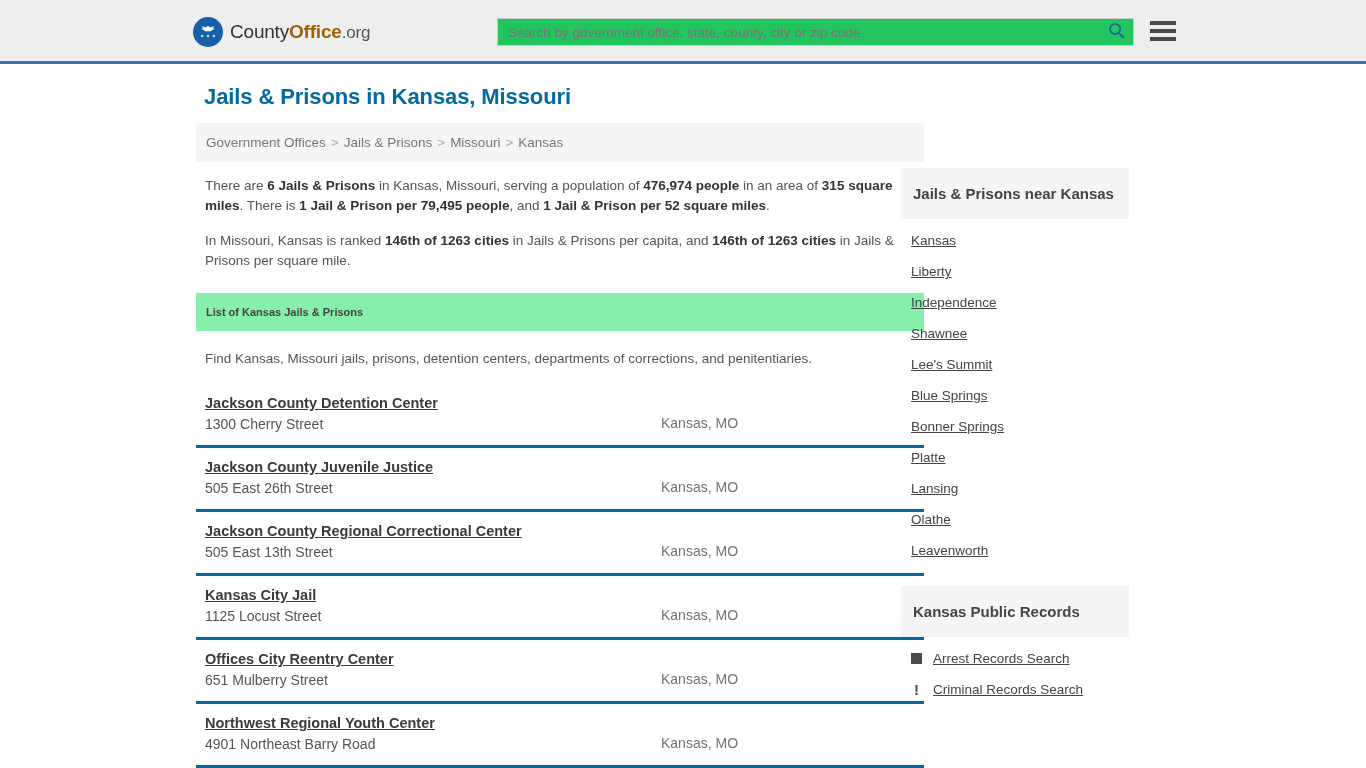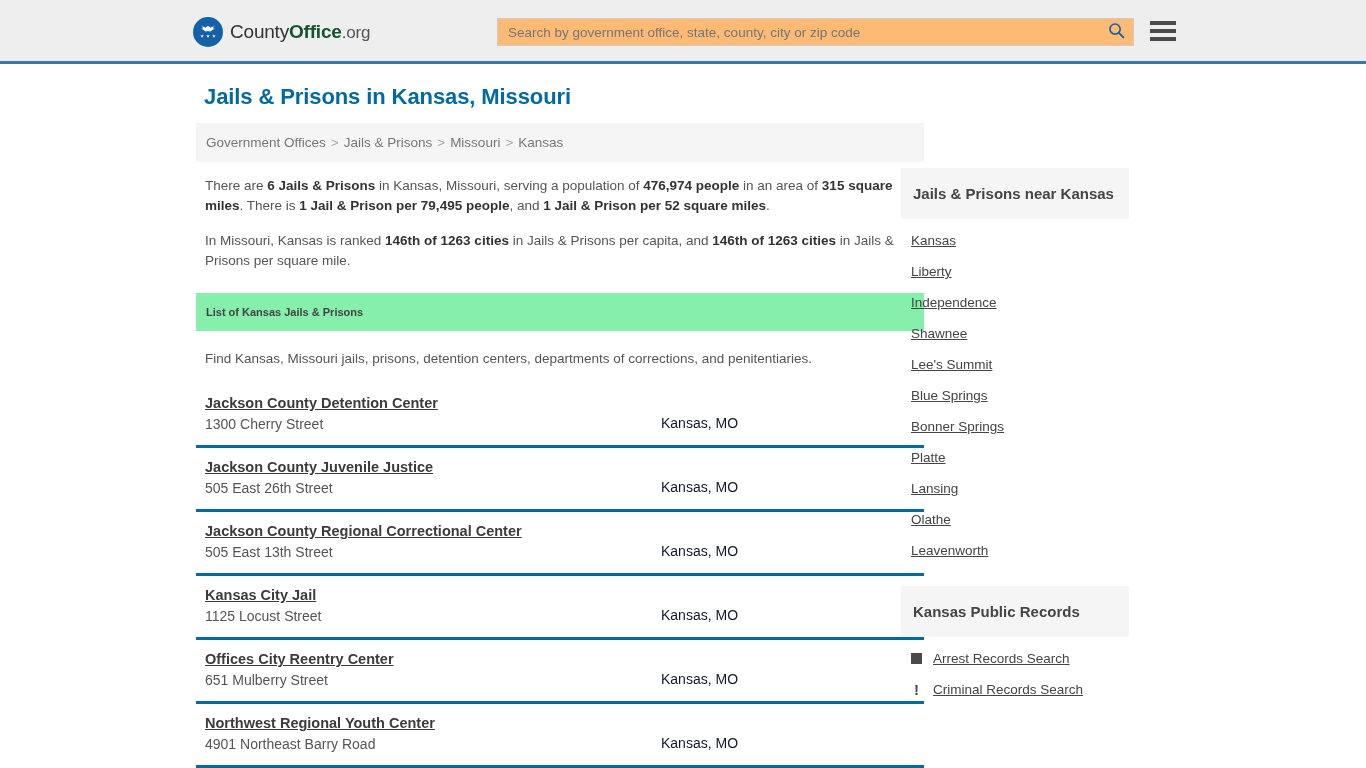--- a/index.html
+++ b/index.html
@@ -43,30 +43,30 @@
     justify-content: center;
     flex-shrink: 0;
   }
   .logo-text {
     margin-left: 7px;
     font-size: 19px;
     color: #333333;
     letter-spacing: -0.2px;
     white-space: nowrap;
   }
-  .logo-text .b { color: #14532d; font-weight: bold; }
+  .logo-text .b { color: #a16207; font-weight: bold; }
   .logo-text .dot { color: #555555; font-size: 17px; }
 
   .search-wrap {
     position: absolute;
     left: 497px;
     top: 18px;
     width: 637px;
     height: 28px;
-    background: #fdba74;
+    background: #22c55e;
     border: 1px solid #cccccc;
     display: flex;
   }
   .search-input {
     flex: 1;
     border: none;
     outline: none;
     height: 26px;
     padding: 0 10px;
     font-size: 13.5px;
@@ -192,21 +192,21 @@
     text-decoration: underline;
     margin-bottom: 5px;
     cursor: pointer;
   }
   .listing-addr {
     font-size: 14px;
     color: #555555;
   }
   .listing-right {
     font-size: 14px;
-    color: #0f172a;
+    color: #737373;
     align-self: flex-end;
     padding-bottom: 1px;
   }
 
   
   .side-box-head {
     background: #f5f5f5;
     padding: 14px 12px;
     font-size: 15px;
     font-weight: bold;

